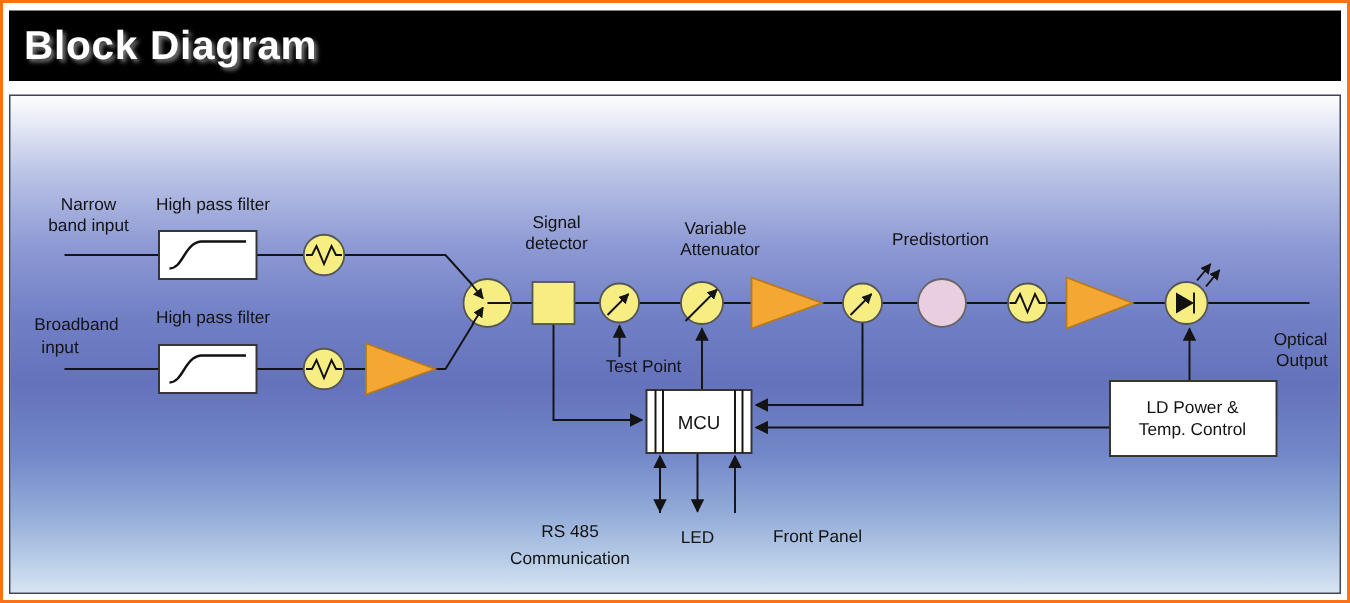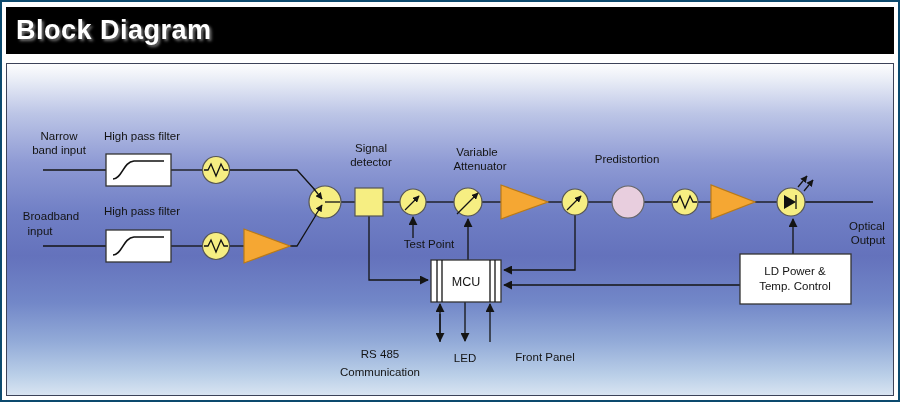--- a/index.html
+++ b/index.html
@@ -1,18 +1,18 @@
 <!DOCTYPE html>
 <html><head>
 <meta charset="utf-8">
 <style>
   html,body { margin:0; padding:0; background:#fff; }
   .slide {
     position:relative; width:900px; height:402px; box-sizing:border-box;
-    background:#fff; border:2px solid #0c4a6e;
+    background:#fff; border:2px solid #f97316;
     font-family:"Liberation Sans", sans-serif; overflow:hidden;
   }
   .title-bar {
     margin:5px 4px 0 4px; height:47px; background:#000;
     display:flex; align-items:center; padding-left:10px; box-sizing:border-box;
   }
   .title-bar .title-text {
     color:#fff; font-size:27px; font-weight:bold; letter-spacing:.5px;
     text-shadow:2px 2px 3px #777;
   }

